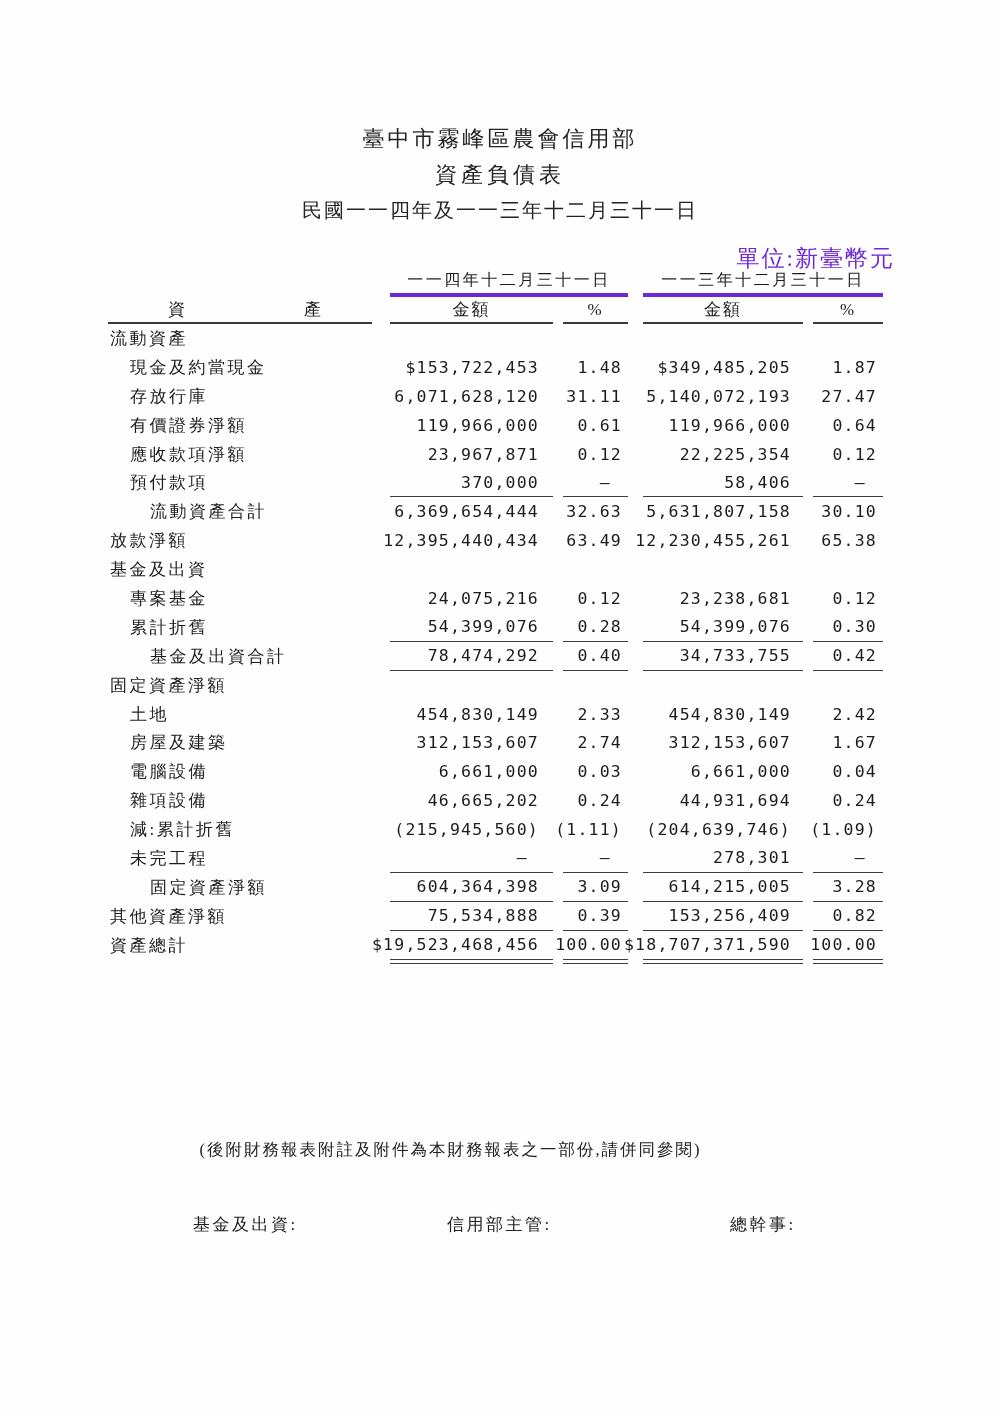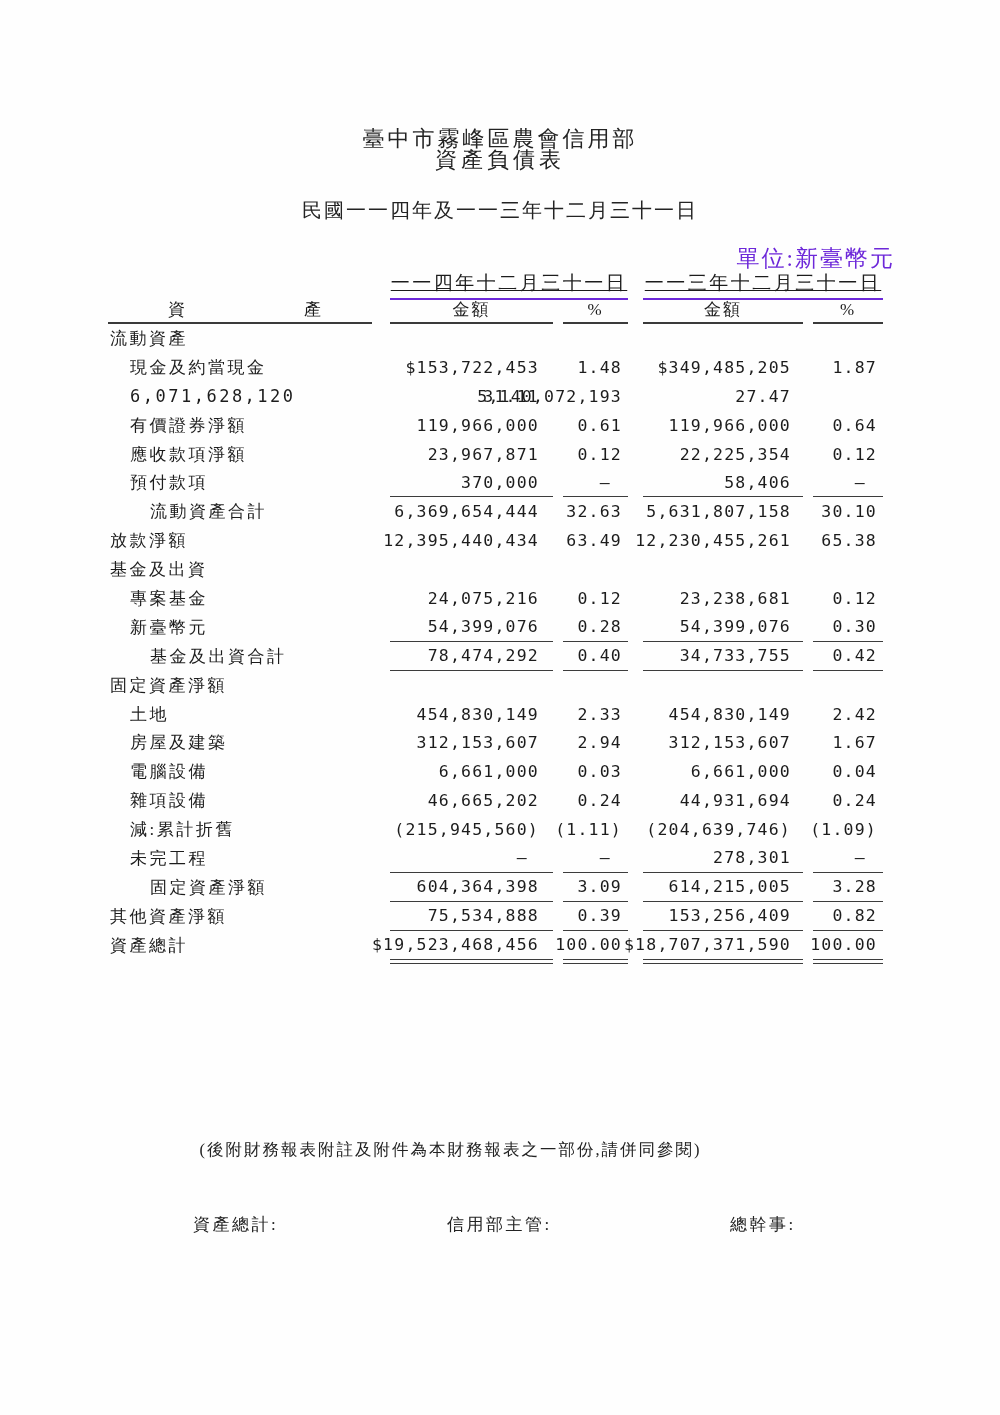--- a/index.html
+++ b/index.html
@@ -17,44 +17,43 @@
     overflow:hidden;
   }
   
   .title{
     position:absolute;left:0;width:1000px;
     text-align:center;
     font-size:22px;letter-spacing:3px;
     color:#232323;
   }
   .title.t1{top:124px;}
-  .title.t2{top:145px;letter-spacing:4px;}
+  .title.t2{top:160px;letter-spacing:4px;}
   .title.t3{top:197px;font-size:20px;letter-spacing:2px;}
   .unit-label{
     position:absolute;top:243px;right:105px;
     font-size:23px;letter-spacing:2px;color:#6d28d9;
   }
   
   .fin-table{
     position:absolute;left:108px;top:270px;width:775px;
   }
   .grid-row{
     display:grid;
     grid-template-columns:264px 18px 163px 10px 65px 15px 160px 10px 70px;
     align-items:center;
   }
   
   .group-row{height:27px;}
   .group-cell{
     text-align:center;
-    font-size:19px;letter-spacing:2.5px;
-    border-bottom:2px solid #6d28d9;
+    font-size:16px;letter-spacing:2.5px;
+    border-bottom:4px solid #6d28d9;
     padding-bottom:2px;
     white-space:nowrap;
-    text-decoration:underline;
   }
   .group-cell.g1{grid-column:3/6;}
   .group-cell.g2{grid-column:7/10;}
   
   .sub-row{height:27px;}
   .sub-row>span{height:100%;display:flex;align-items:center;justify-content:center;
     font-size:17px;letter-spacing:2px;border-bottom:2px solid #3a3a3a;box-sizing:border-box;}
   .asset-head{grid-column:1;}
   .asset-head .spread{
     display:flex;justify-content:space-between;
@@ -141,20 +140,21 @@
       <span class="num"></span>
     </div>
         <div class="grid-row row indent1">
       <span>現金及約當現金</span>
       <span class="num">$153,722,453</span>
       <span class="num">1.48</span>
       <span class="num">$349,485,205</span>
       <span class="num">1.87</span>
     </div>
         <div class="grid-row row indent1">
+      <span>存放行庫</span>
       <span class="num">6,071,628,120</span>
       <span class="num">31.11</span>
       <span class="num">5,140,072,193</span>
       <span class="num">27.47</span>
     </div>
         <div class="grid-row row indent1">
       <span>有價證券淨額</span>
       <span class="num">119,966,000</span>
       <span class="num">0.61</span>
       <span class="num">119,966,000</span>
@@ -196,21 +196,21 @@
       <span class="num"></span>
     </div>
         <div class="grid-row row indent1">
       <span>專案基金</span>
       <span class="num">24,075,216</span>
       <span class="num">0.12</span>
       <span class="num">23,238,681</span>
       <span class="num">0.12</span>
     </div>
         <div class="grid-row row indent1 line-below">
-      <span>新臺幣元</span>
+      <span>累計折舊</span>
       <span class="num">54,399,076</span>
       <span class="num">0.28</span>
       <span class="num">54,399,076</span>
       <span class="num">0.30</span>
     </div>
         <div class="grid-row row indent2 line-below">
       <span>基金及出資合計</span>
       <span class="num">78,474,292</span>
       <span class="num">0.40</span>
       <span class="num">34,733,755</span>
@@ -226,21 +226,21 @@
         <div class="grid-row row indent1">
       <span>土地</span>
       <span class="num">454,830,149</span>
       <span class="num">2.33</span>
       <span class="num">454,830,149</span>
       <span class="num">2.42</span>
     </div>
         <div class="grid-row row indent1">
       <span>房屋及建築</span>
       <span class="num">312,153,607</span>
-      <span class="num">2.94</span>
+      <span class="num">2.74</span>
       <span class="num">312,153,607</span>
       <span class="num">1.67</span>
     </div>
         <div class="grid-row row indent1">
       <span>電腦設備</span>
       <span class="num">6,661,000</span>
       <span class="num">0.03</span>
       <span class="num">6,661,000</span>
       <span class="num">0.04</span>
     </div>
@@ -285,18 +285,18 @@
       <span class="num">100.00</span>
       <span class="num">$18,707,371,590</span>
       <span class="num">100.00</span>
     </div>
       </div>
   </div>
 
   <div class="note">(後附財務報表附註及附件為本財務報表之一部份,請併同參閱)</div>
 
   <div class="signatures">
-    <span class="sig-1">資產總計:</span>
+    <span class="sig-1">基金及出資:</span>
     <span class="sig-2">信用部主管:</span>
     <span class="sig-3">總幹事:</span>
   </div>
 
 </div>
 
 </body></html>

